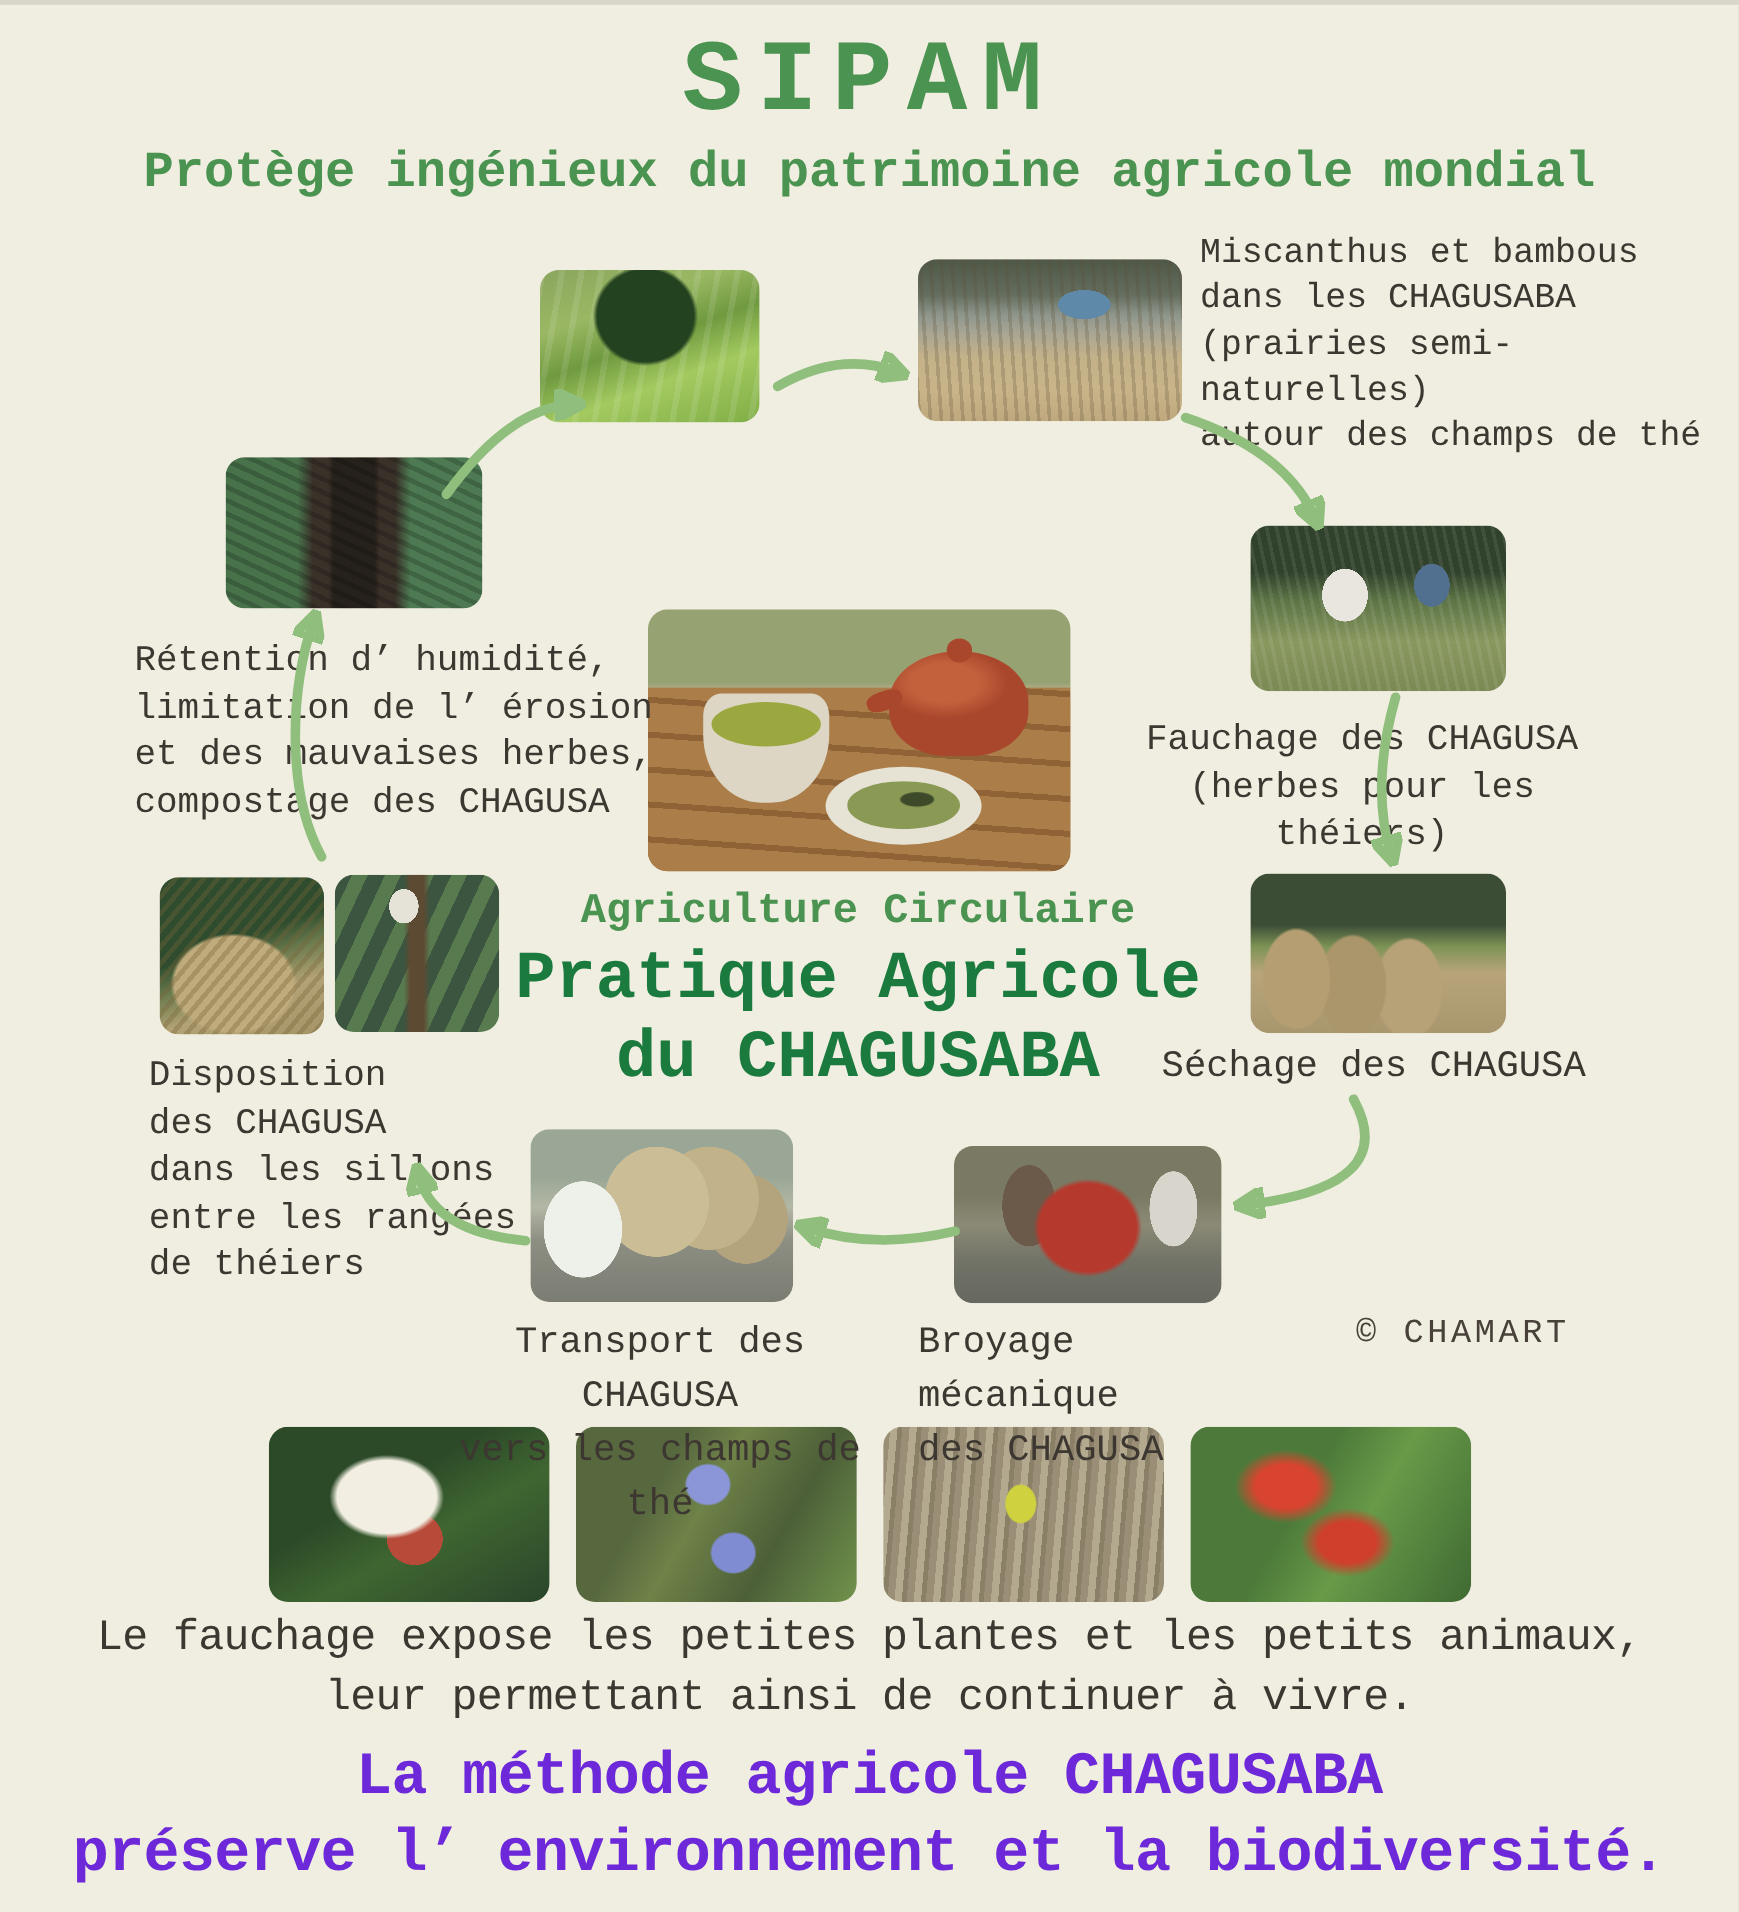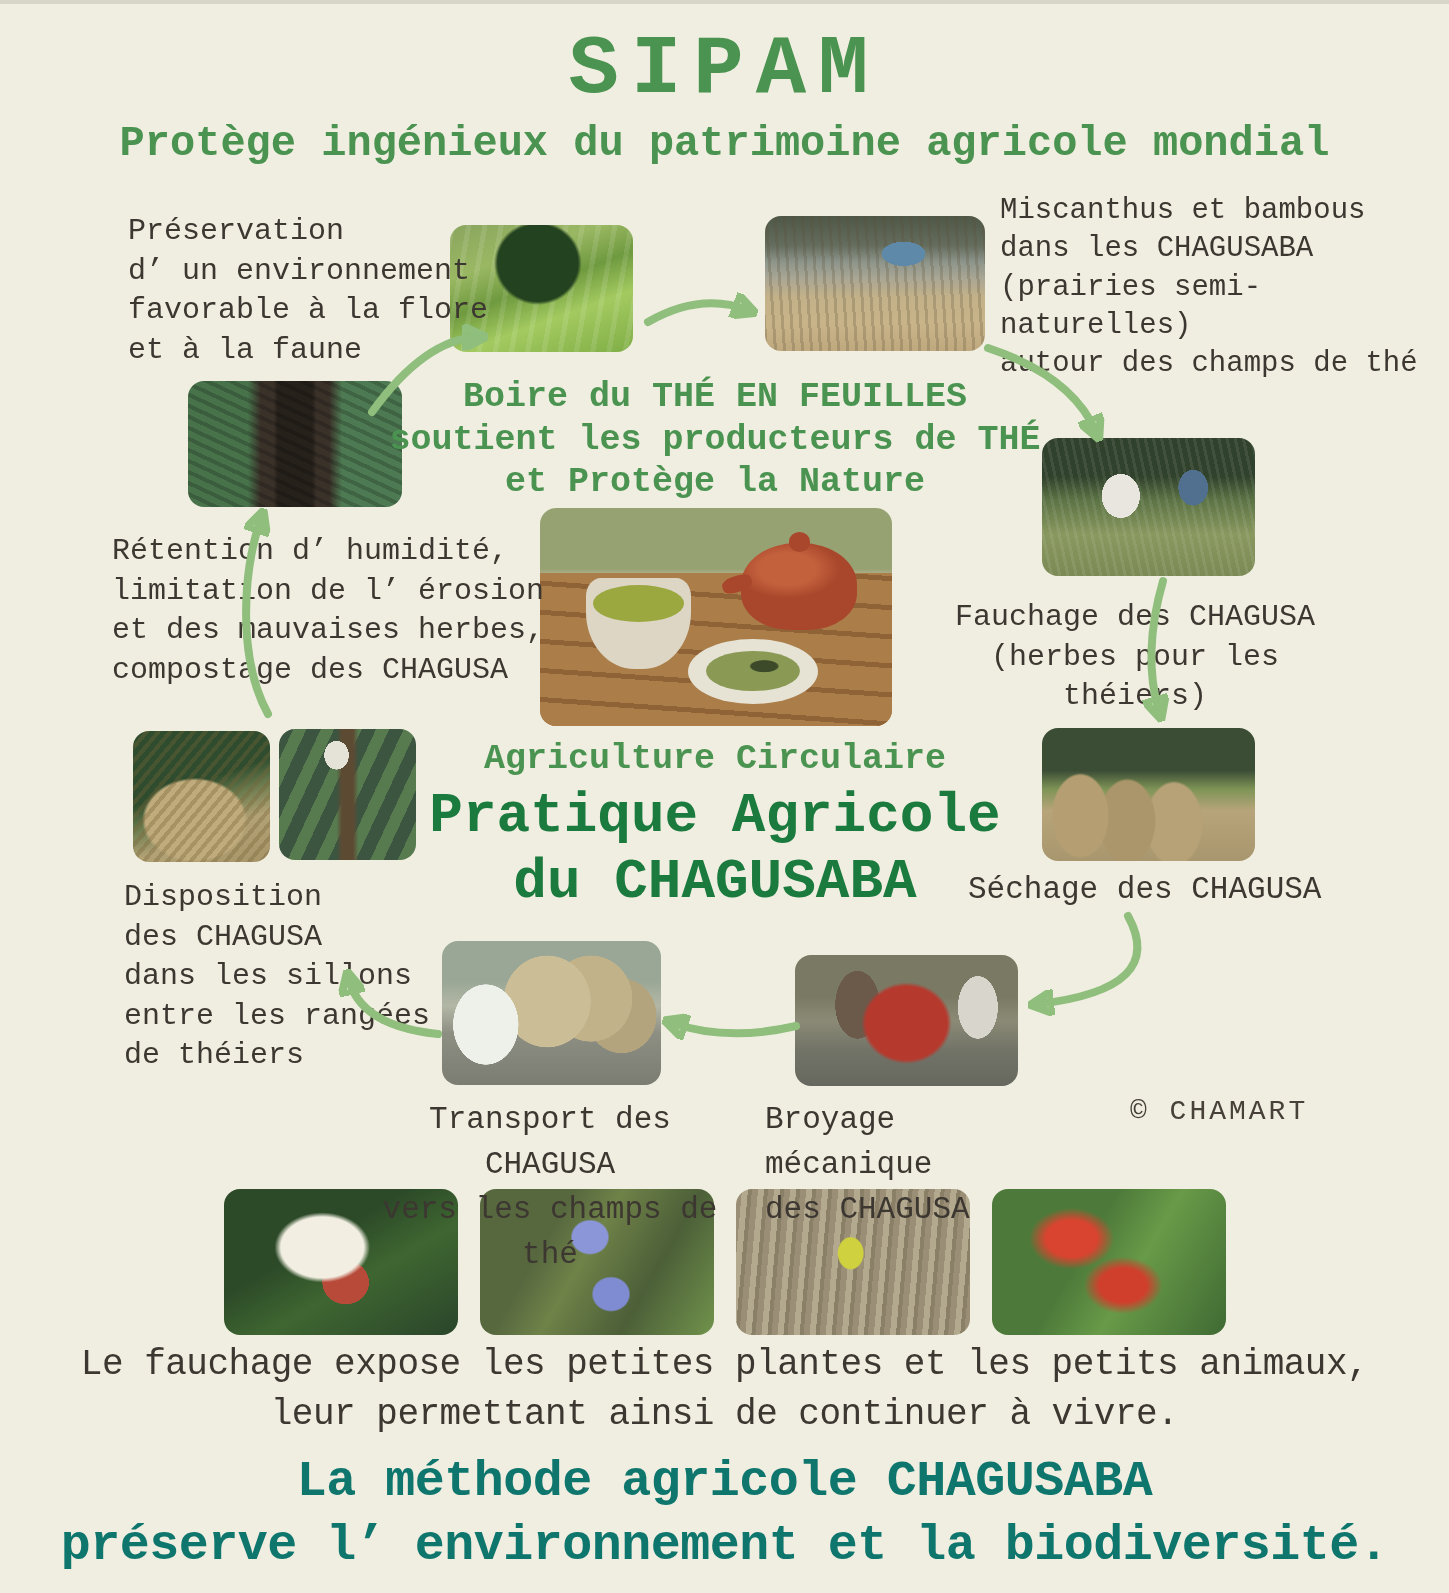--- a/index.html
+++ b/index.html
@@ -23,21 +23,21 @@
         font-weight:700; font-size:35px;}
   .pratique{left:400px; top:779px; width:630px; text-align:center; color:#1b7a3e;
             font-weight:700; font-size:56px; line-height:1.18;}
   .sechage{left:968px; top:866px; font-size:31px;}
   .disposition{left:124px; top:874px;}
   .transport{left:355px; top:1094px; width:390px; text-align:center; line-height:1.45; font-size:31px;}
   .broyage{left:765px; top:1094px; width:300px; text-align:left; line-height:1.45; font-size:31px;}
   .credit{left:1130px; top:1090px; font-size:28px; letter-spacing:3px; color:#47413a; font-weight:400;}
   .mowing{left:0; top:1336px; width:100%; text-align:center; font-size:36px; line-height:1.4; letter-spacing:-0.5px;}
   .conclusion{left:0; top:1446px; width:100%; text-align:center; font-size:50px; font-weight:700;
-              color:#0f766e; line-height:1.28; letter-spacing:-0.5px;}
+              color:#6d28d9; line-height:1.28; letter-spacing:-0.5px;}
   
   .photo{position:absolute; border-radius:16px; overflow:hidden;}
   .ph-tea-fields{left:450px; top:221px; width:183px; height:127px;
     background:
       radial-gradient(40% 55% at 48% 30%, #23421f 0 55%, rgba(35,66,31,0) 60%),
       repeating-linear-gradient(100deg, rgba(255,255,255,.10) 0 5px, rgba(0,0,0,0) 5px 16px),
       linear-gradient(160deg,#8aa55e 0%,#9ab863 28%,#6f9a3f 48%,#a3ca60 68%,#7fae46 100%);}
   .ph-village{left:765px; top:212px; width:220px; height:135px;
     background:
       radial-gradient(10% 9% at 63% 28%, #5e89a8 0 99%, rgba(94,137,168,0) 100%),
@@ -147,31 +147,24 @@
   <div class="photo ph-stacks"></div>
   <div class="photo ph-pile"></div>
   <div class="photo ph-rows"></div>
   <div class="photo ph-truck"></div>
   <div class="photo ph-crusher"></div>
   <div class="photo ph-flower ph-lily"></div>
   <div class="photo ph-flower ph-blueflowers"></div>
   <div class="photo ph-flower ph-yellowflower"></div>
   <div class="photo ph-flower ph-spiderlily"></div>
 
-  <div class="txt preservation">Préservation
-d’ un environnement
-favorable à la flore
-et à la faune</div>
   <div class="txt miscanthus">Miscanthus et bambous
 dans les CHAGUSABA
 (prairies semi-naturelles)
 autour des champs de thé</div>
-  <div class="txt drink">Boire du THÉ EN FEUILLES
-soutient les producteurs de THÉ
-et Protège la Nature</div>
   <div class="txt retention">Rétention d’ humidité,
 limitation de l’ érosion
 et des mauvaises herbes,
 compostage des CHAGUSA</div>
   <div class="txt fauchage">Fauchage des CHAGUSA
 (herbes pour les théiers)</div>
   <div class="txt agri">Agriculture Circulaire</div>
   <div class="txt pratique">Pratique Agricole
 du CHAGUSABA</div>
   <div class="txt sechage">Séchage des CHAGUSA</div>

